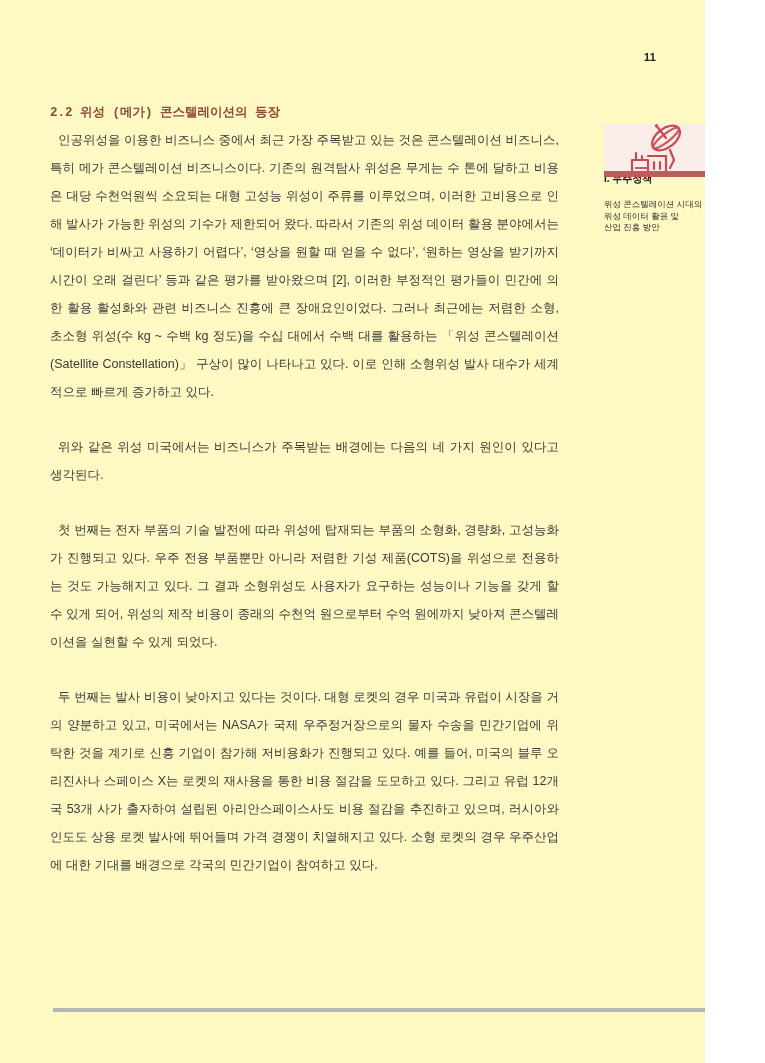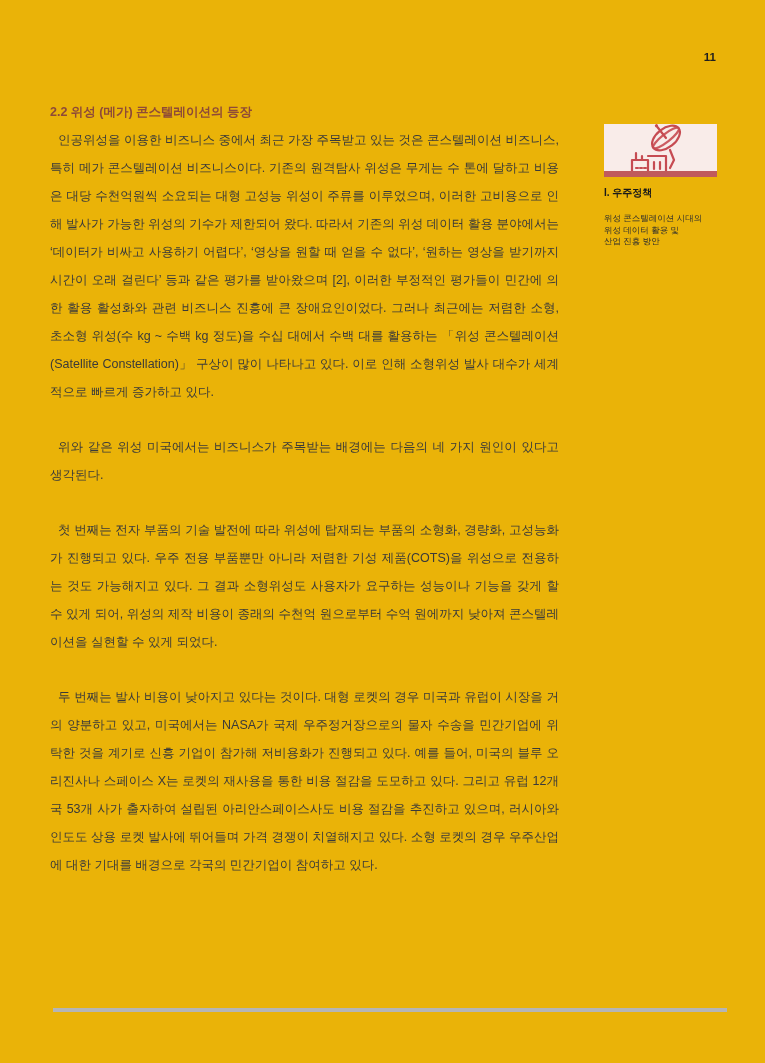--- a/index.html
+++ b/index.html
@@ -1,30 +1,31 @@
 <!DOCTYPE html>
 <html><head>
 <meta charset="utf-8">
 <style>
   html,body{margin:0;padding:0;background:#ffffff;}
   .page{
     position:relative;
-    width:765px;height:1063px;
-    background:#eab308;
+    width:705px;height:1063px;
+    background:#fef9c3;
     overflow:hidden;
     font-family:"Liberation Sans","DejaVu Sans",sans-serif;
   }
   .page-number{
     position:absolute;top:51px;right:49px;
     font-size:11.5px;font-weight:bold;color:#1f1f1f;
   }
   .section-heading{
     position:absolute;left:50px;top:104px;margin:0;
     font-size:12.5px;font-weight:bold;color:#8e4a38;
     letter-spacing:0px;
+    font-family:Liberation Mono, monospace;
   }
   .body-col{
     position:absolute;left:50px;top:126px;width:517px;
     color:#3a3a3a;
   }
   .body-col p{
     margin:0 8px 27px 0;
     font-size:12.5px;line-height:28px;
     text-align:justify;
     text-indent:8px;
@@ -36,21 +37,21 @@
   .icon-box{
     width:113px;height:47px;
     background:#f9ece9;
     position:relative;
   }
   .icon-box svg{position:absolute;left:0;top:-8px;}
   .icon-bar{
     width:113px;height:6px;background:#c05a5c;
   }
   .side-title{
-    margin-top:15px;
+    margin-top:1px;
     font-size:10px;font-weight:bold;color:#1a1a1a;
   }
   .side-desc{
     margin-top:13px;
     font-size:8.5px;line-height:11.5px;color:#2e2e2e;
   }
   .footer-rule{
     position:absolute;left:53px;top:1008px;
     width:674px;height:4px;background:#b5b5b5;
   }

